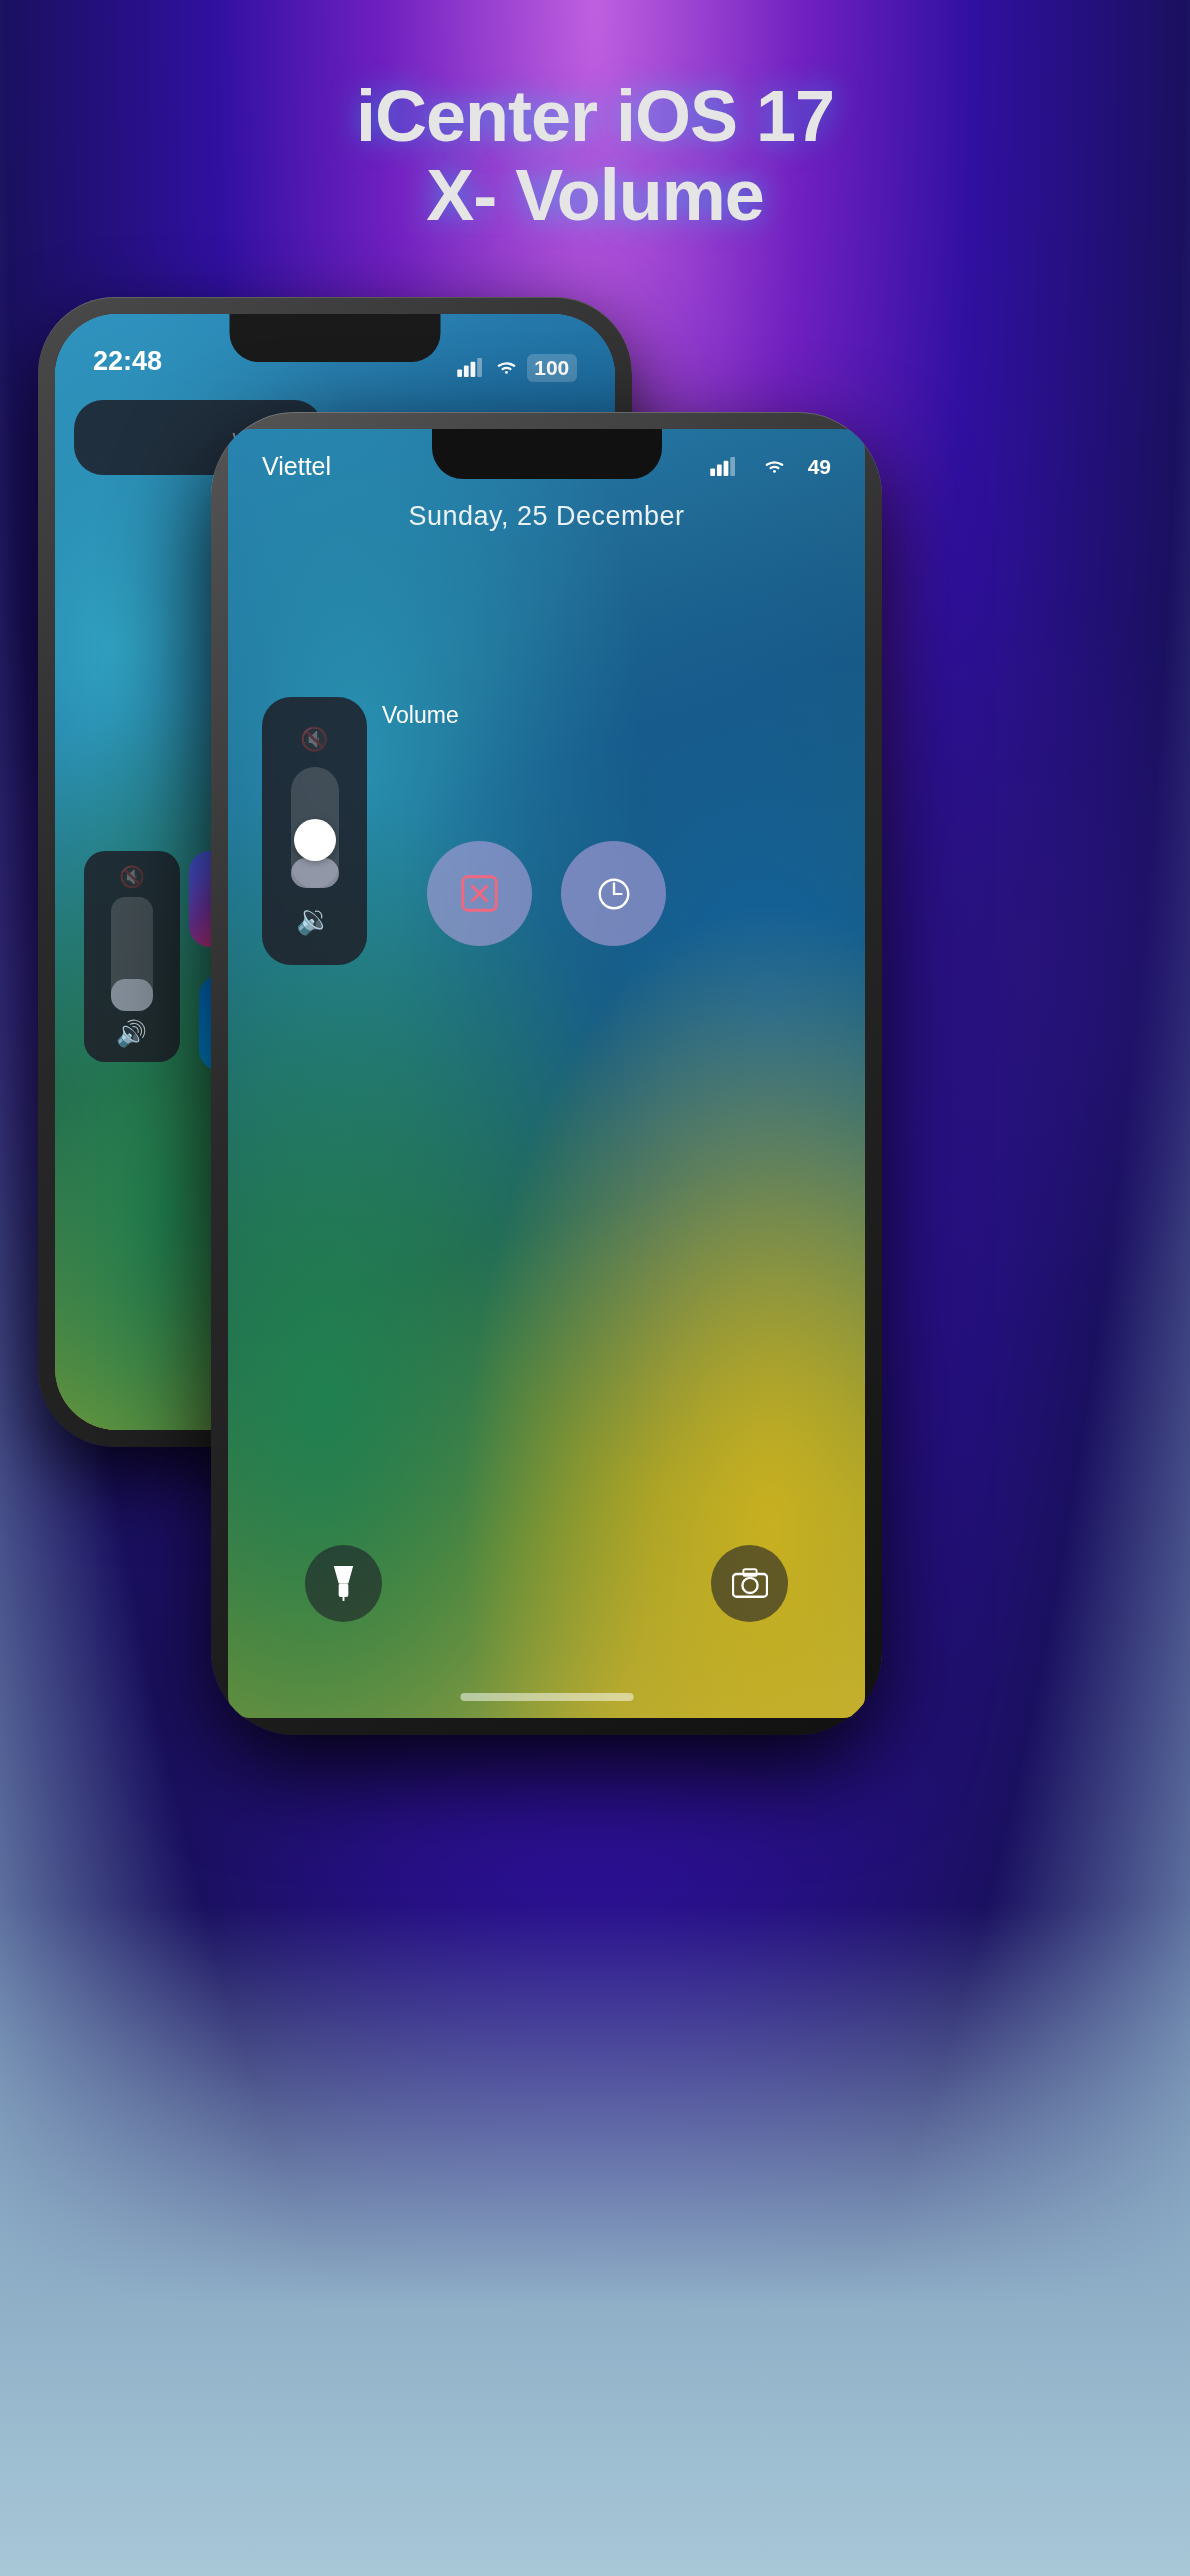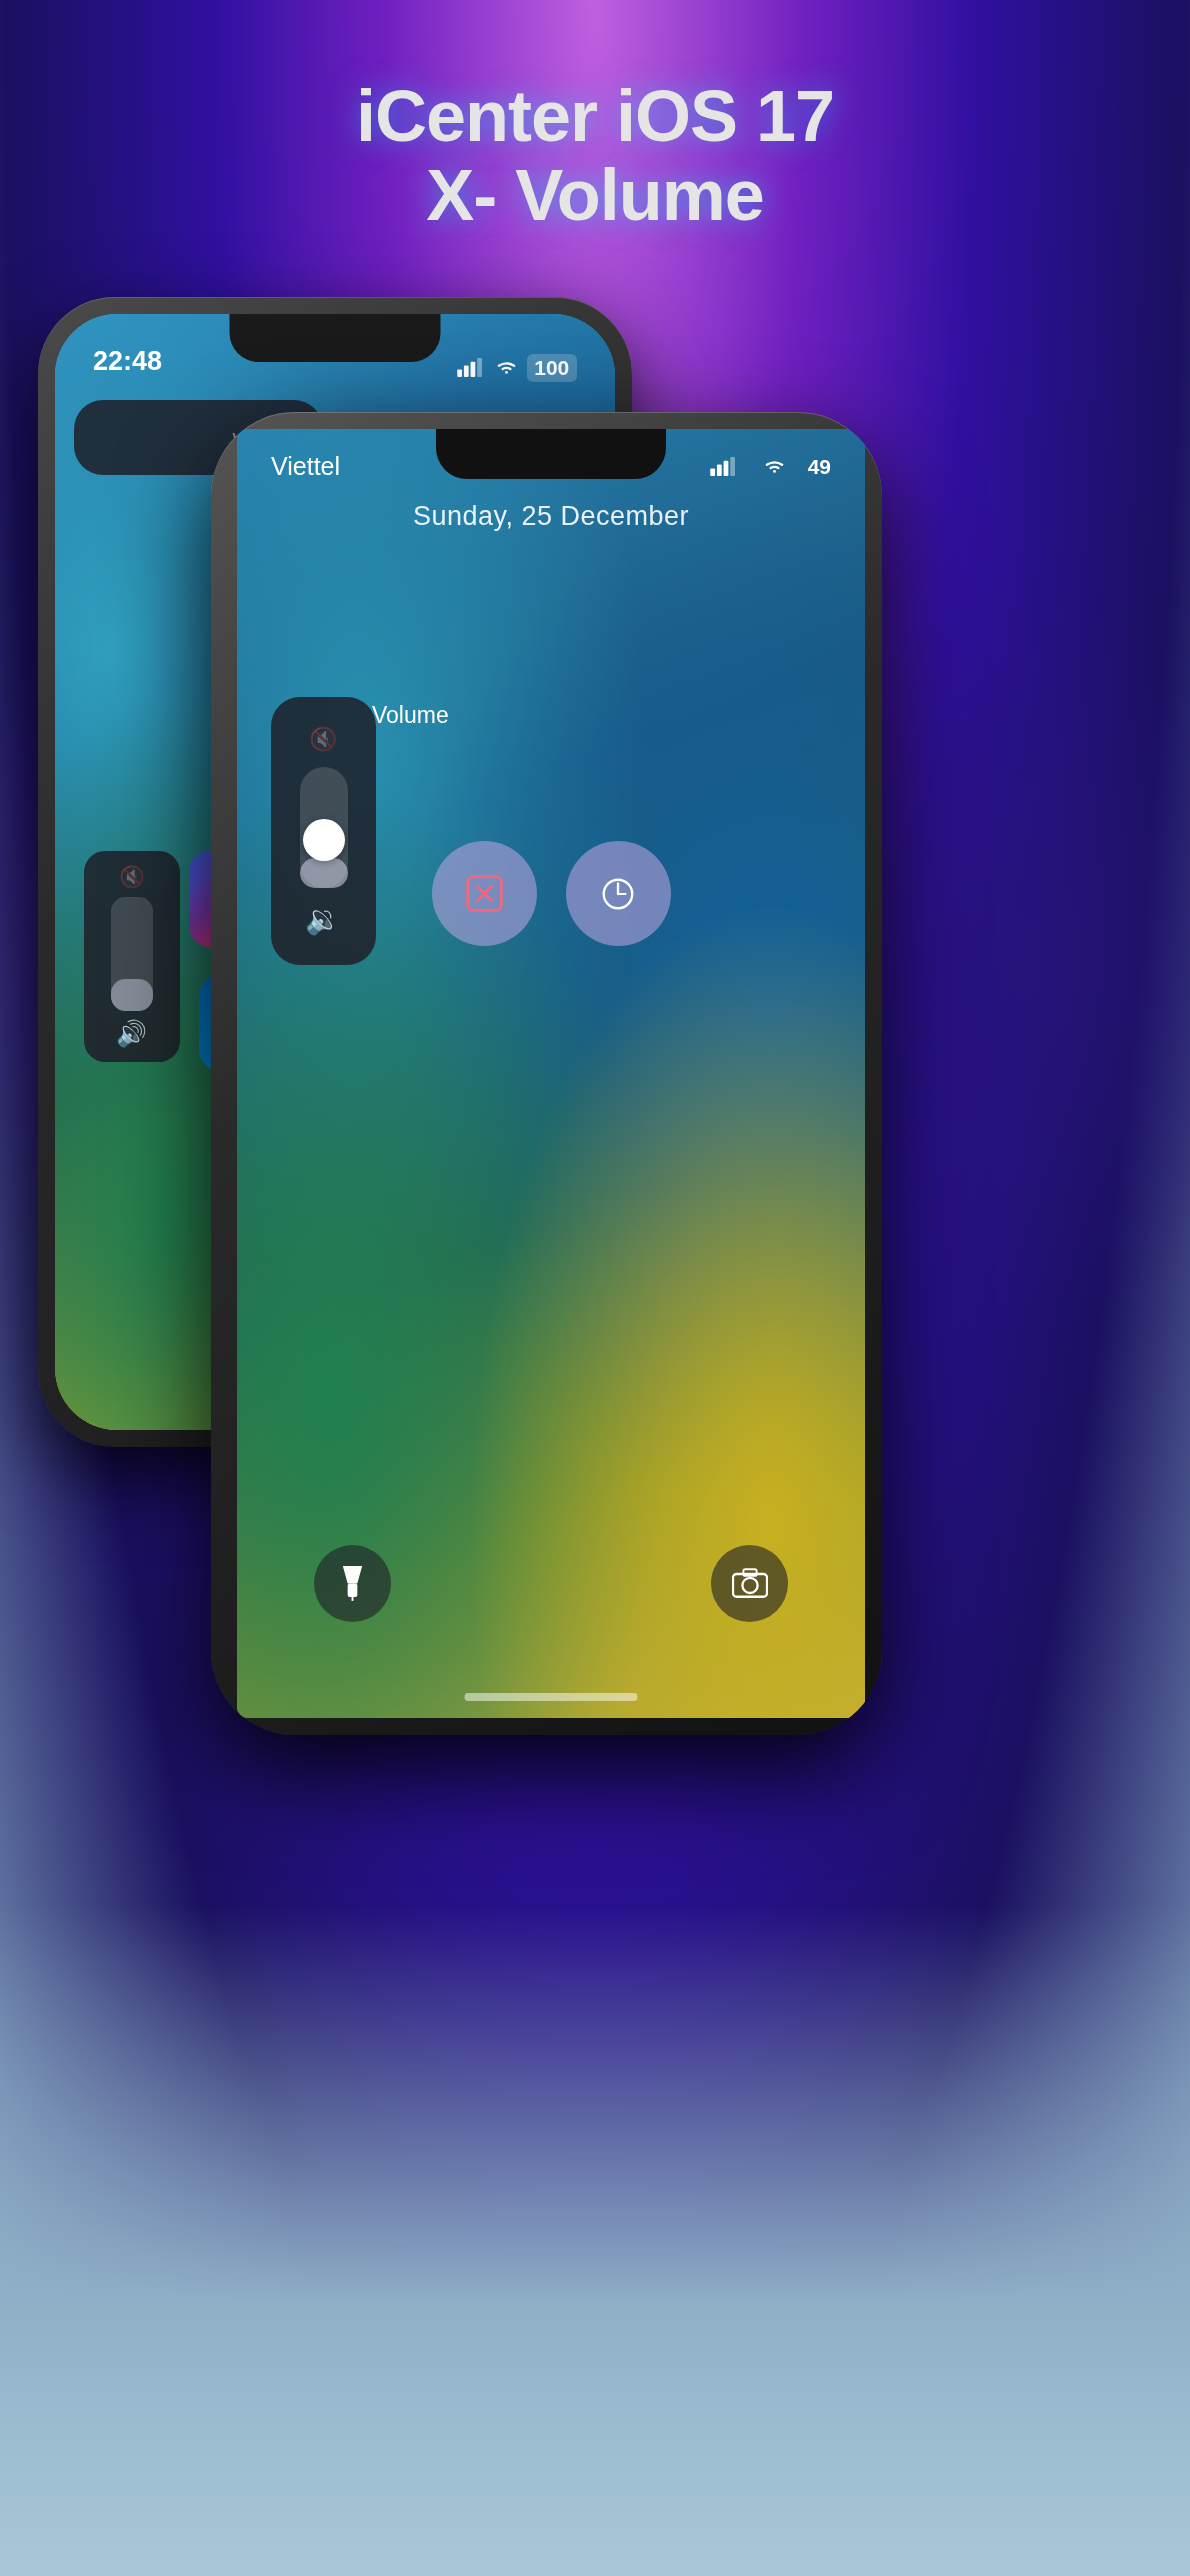--- a/index.html
+++ b/index.html
@@ -258,23 +258,22 @@
       box-shadow: 0 38px 96px rgba(0,0,0,0.9), inset 0 1px 0 rgba(255,255,255,0.2);
       overflow: hidden;
     }
 
     .phone-front-screen {
       position: absolute;
       top: 17px;
       left: 17px;
       right: 17px;
       bottom: 17px;
-      border-radius: 11px;
+      border-radius: 22px;
       overflow: hidden;
-      margin-left: 9px;
     }
 
     .ios-wallpaper-front {
       position: absolute;
       inset: 0;
       background:
         radial-gradient(ellipse at 85% 85%, #c8b020 0%, transparent 40%),
         radial-gradient(ellipse at 15% 75%, #208050 0%, transparent 45%),
         radial-gradient(ellipse at 85% 45%, #1060a0 0%, transparent 50%),
         radial-gradient(ellipse at 20% 25%, #2890b0 0%, transparent 40%),
@@ -357,21 +356,21 @@
       display: flex;
       flex-direction: column;
       align-items: center;
       justify-content: space-between;
       padding: 14.4px 0;
     }
 
     .volume-label-front {
       position: absolute;
       top: 273px;
-      left: 135px;
+      left: 154px;
       color: white;
       font-size: 23px;
       font-weight: 500;
       z-index: 8;
     }
 
     
     .control-buttons-front {
       position: absolute;
       top: 412px;

